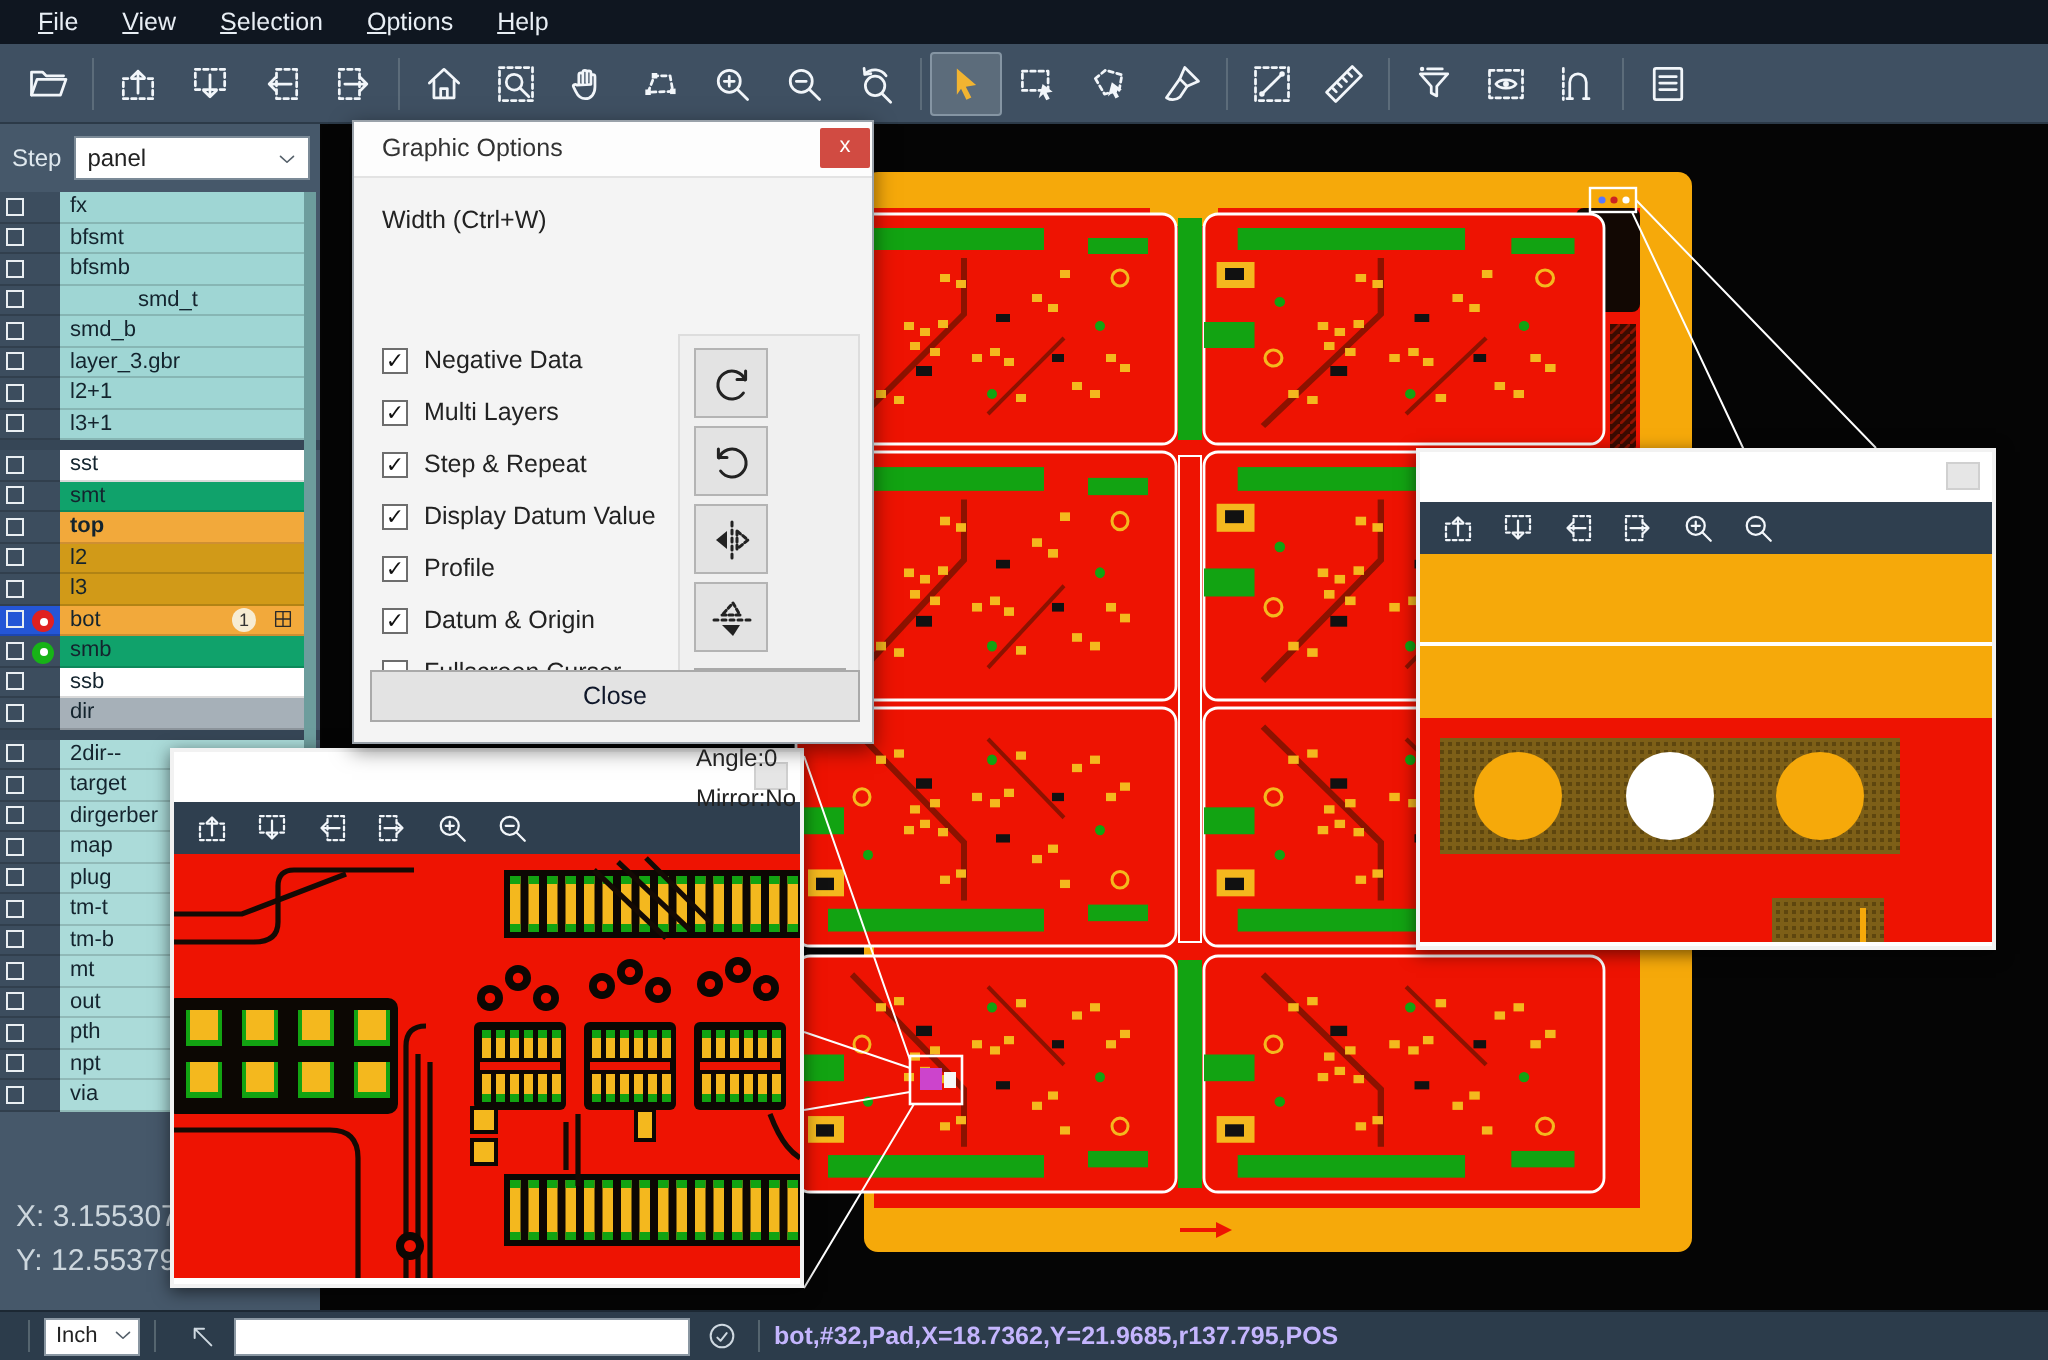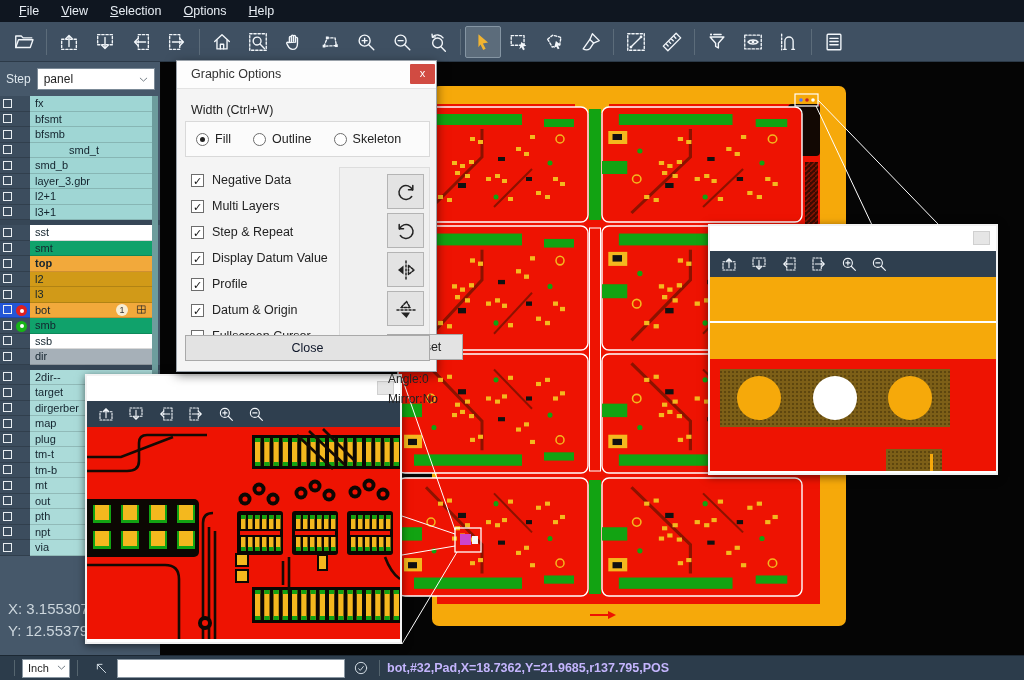--- a/index.html
+++ b/index.html
@@ -55,21 +55,21 @@
   #dlg-title .txt{position:absolute;left:14px;top:6px;font-size:12.5px;color:#333;}
   #dlg-close{position:absolute;right:1px;top:3px;width:25px;height:20px;background:#d14b42;color:#fff;font-size:11px;text-align:center;line-height:19px;border-radius:1px;}
   #dlg-widthlabel{position:absolute;left:14px;top:42px;font-size:12.5px;color:#222;}
   #dlg-radiobox{position:absolute;left:8px;top:60px;width:245px;height:36px;background:#fbfbfb;border:1px solid #d9d9d9;display:flex;align-items:center;}
   .radio-item{display:flex;align-items:center;font-size:12.5px;color:#222;}
   .radio{width:13px;height:13px;border:1px solid #6d6d6d;border-radius:50%;margin-right:6px;position:relative;background:#fff;}
   .radio.on::after{content:"";position:absolute;left:3px;top:3px;width:5px;height:5px;border-radius:50%;background:#222;}
   #dlg-checks{position:absolute;left:14px;top:106px;}
   .chk-item{display:flex;align-items:center;height:26px;font-size:12.5px;color:#222;}
   .chk{width:13px;height:13px;border:1px solid #6d6d6d;background:#fff;margin-right:8px;font-size:11px;line-height:12px;text-align:center;color:#111;}
-  #dlg-right{position:absolute;left:162px;top:106px;width:91px;height:182px;background:#f0f0f0;border:1px solid #ddd;padding-left:40px;}
+  #dlg-right{position:absolute;left:162px;top:106px;width:91px;height:182px;background:#f0f0f0;border:1px solid #ddd;}
   #dlg-xform{display:flex;flex-wrap:wrap;padding:4px 3px 0 5px;}
   .xf-btn{width:37px;height:35px;background:#e3e3e3;border:1px solid #b4b4b4;margin:2px;display:flex;align-items:center;justify-content:center;color:#222;}
   #dlg-reset{margin:6px 5px 0 7px;width:76px;height:26px;background:#e3e3e3;border:1px solid #a9a9a9;font-size:12.5px;color:#222;text-align:center;line-height:24px;}
   #dlg-angle,#dlg-mirror{margin-left:8px;font-size:12px;color:#222;}
   #dlg-angle{margin-top:12px;}
   #dlg-mirror{margin-top:6px;}
   #dlg-closebtn{position:absolute;left:8px;top:274px;width:245px;height:26px;background:#e3e3e3;border:1px solid #a9a9a9;font-size:12.5px;color:#0f172a;text-align:center;line-height:24px;}
 
   
   .popup{position:absolute;border:2px solid #f2f2f2;box-shadow:0 2px 8px rgba(0,0,0,.55);background:#fff;z-index:5;}
@@ -863,34 +863,20 @@
           <rect x="220" y="177" width="3" height="17" fill="#f6a90a"></rect>
         </svg></div>
   </div>
 
   <div id="dialog">
     <div id="dlg-title">
       <span class="txt">Graphic Options</span>
       <div id="dlg-close">x</div>
     </div>
     <div id="dlg-widthlabel">Width (Ctrl+W)</div>
-    <div id="dlg-radiobox">
-        <div class="radio-item" style="margin-left: 10px;">
-          <span class="radio on"></span>
-          <span>Fill</span>
-        </div>
-        <div class="radio-item" style="margin-left: 22px;">
-          <span class="radio"></span>
-          <span>Outline</span>
-        </div>
-        <div class="radio-item" style="margin-left: 22px;">
-          <span class="radio"></span>
-          <span>Skeleton</span>
-        </div>
-      </div>
     <div id="dlg-checks">
         <div class="chk-item">
           <span class="chk">✓</span>
           <span>Negative Data</span>
         </div>
         <div class="chk-item">
           <span class="chk">✓</span>
           <span>Multi Layers</span>
         </div>
         <div class="chk-item">

